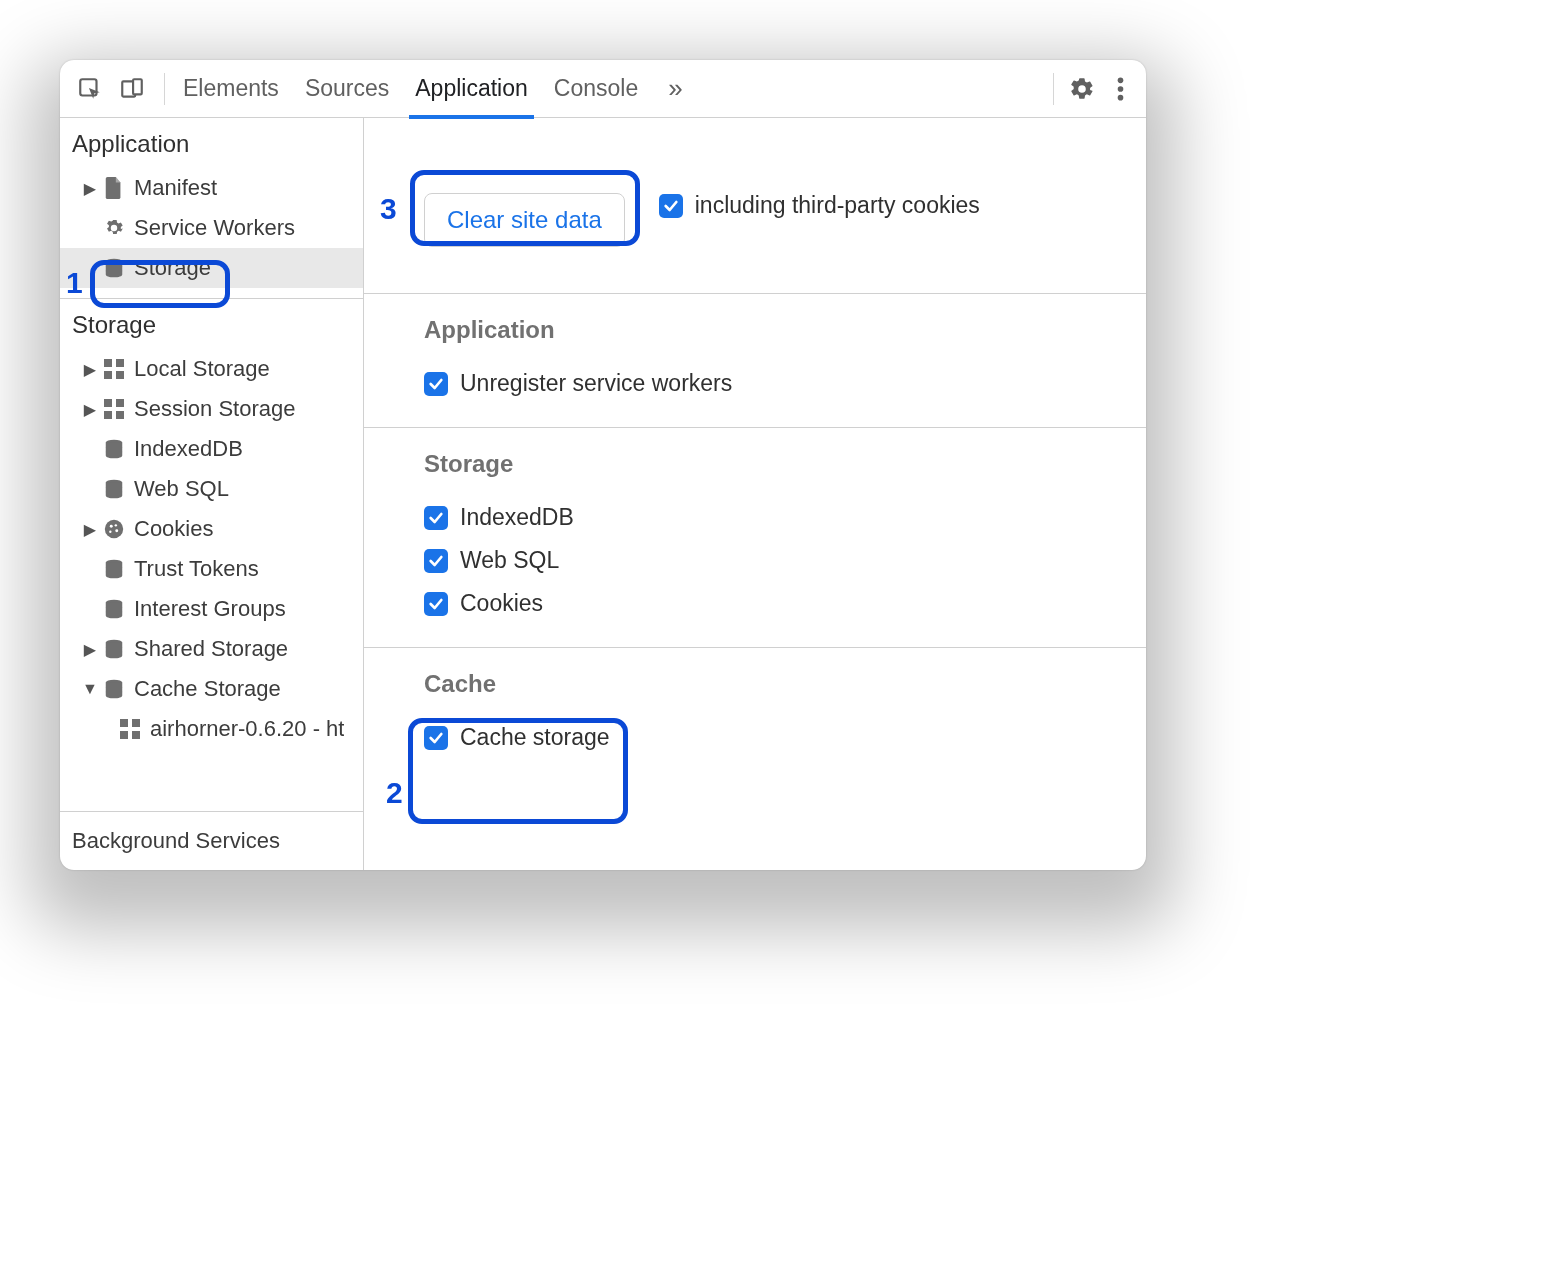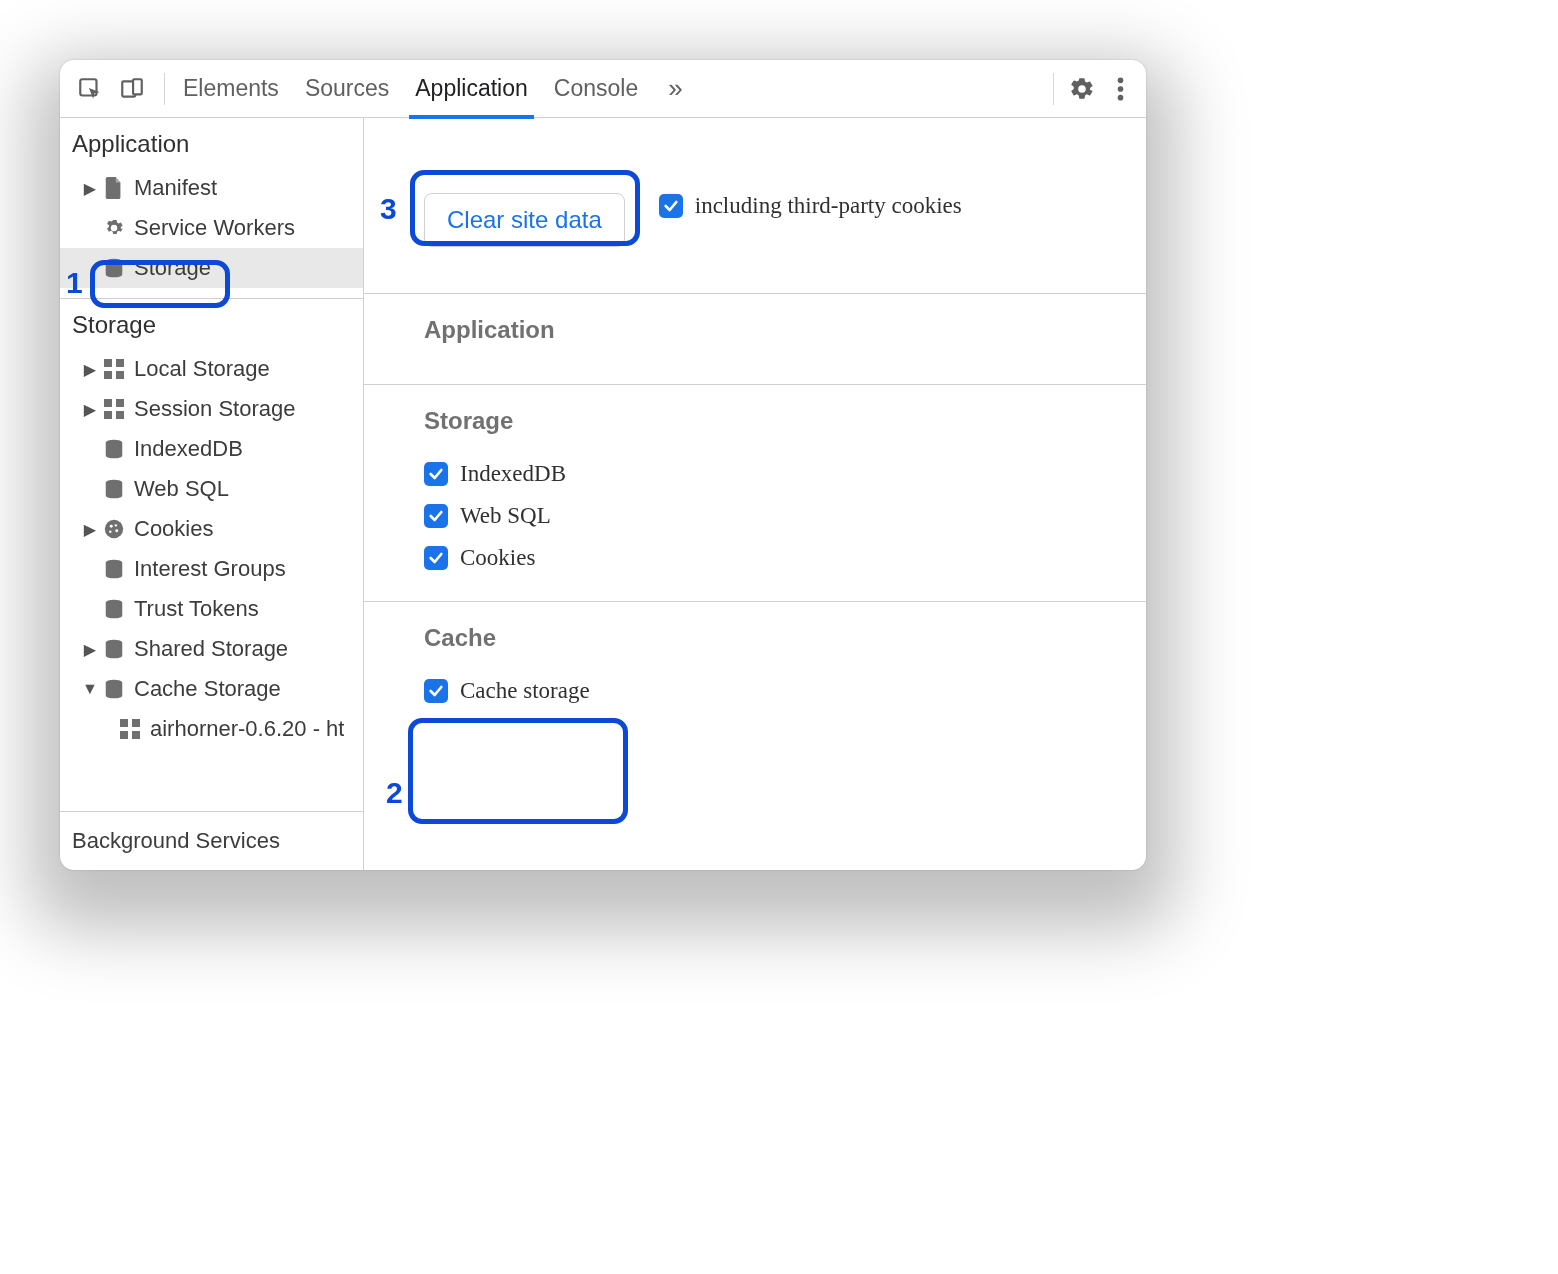--- a/index.html
+++ b/index.html
@@ -112,21 +112,21 @@
     display:flex; align-items:center; gap:34px;
   }
   .btn {
     border:1px solid #d0d0d0; border-radius:8px;
     background:#fff; color:#1a73e8;
     font-size:24px; padding:12px 22px;
     cursor:pointer;
     margin-top:29px;
   }
   .sec-title { color:#717171; font-weight:600; font-size:24px; margin-bottom:18px;}
-  .check-row { display:flex; align-items:center; gap:12px; font-size:23px; color:#303030; padding:8px 0;font-family:Liberation Serif, serif;}
+  .check-row { display:flex; align-items:center; gap:12px; font-size:23px; color:#303030; padding:8px 0;}
   .chk {
     width:24px; height:24px; border-radius:5px; background:#1a73e8;
     display:inline-flex; align-items:center; justify-content:center;
     color:#fff;
   }
 
   
   .annot {
     position:absolute; border:5px solid #0b49d6; border-radius:14px;
     pointer-events:none;
@@ -295,33 +295,33 @@
           <div class="tree-row indent1">
             <span class="disclosure none">▶</span>
             <span class="row-icon">
               <svg width="22" height="22" viewBox="0 0 24 24" fill="#6f6f6f">
                   <ellipse cx="12" cy="5" rx="9" ry="3.2"></ellipse>
                   <path d="M3 5v5c0 1.8 4 3.2 9 3.2s9-1.4 9-3.2V5"></path>
                   <path d="M3 10v5c0 1.8 4 3.2 9 3.2s9-1.4 9-3.2v-5"></path>
                   <path d="M3 15v4c0 1.8 4 3.2 9 3.2s9-1.4 9-3.2v-4"></path>
                 </svg>
             </span>
+            <span class="lbl">Trust Tokens</span>
+          </div>
+          <div class="tree-row indent1">
+            <span class="disclosure none">▶</span>
+            <span class="row-icon">
+              <svg width="22" height="22" viewBox="0 0 24 24" fill="#6f6f6f">
+                  <ellipse cx="12" cy="5" rx="9" ry="3.2"></ellipse>
+                  <path d="M3 5v5c0 1.8 4 3.2 9 3.2s9-1.4 9-3.2V5"></path>
+                  <path d="M3 10v5c0 1.8 4 3.2 9 3.2s9-1.4 9-3.2v-5"></path>
+                  <path d="M3 15v4c0 1.8 4 3.2 9 3.2s9-1.4 9-3.2v-4"></path>
+                </svg>
+            </span>
             <span class="lbl">Interest Groups</span>
-          </div>
-          <div class="tree-row indent1">
-            <span class="disclosure none">▶</span>
-            <span class="row-icon">
-              <svg width="22" height="22" viewBox="0 0 24 24" fill="#6f6f6f">
-                  <ellipse cx="12" cy="5" rx="9" ry="3.2"></ellipse>
-                  <path d="M3 5v5c0 1.8 4 3.2 9 3.2s9-1.4 9-3.2V5"></path>
-                  <path d="M3 10v5c0 1.8 4 3.2 9 3.2s9-1.4 9-3.2v-5"></path>
-                  <path d="M3 15v4c0 1.8 4 3.2 9 3.2s9-1.4 9-3.2v-4"></path>
-                </svg>
-            </span>
-            <span class="lbl">Trust Tokens</span>
           </div>
           <div class="tree-row indent1">
             <span class="disclosure">▶</span>
             <span class="row-icon">
               <svg width="22" height="22" viewBox="0 0 24 24" fill="#6f6f6f">
                   <ellipse cx="12" cy="5" rx="9" ry="3.2"></ellipse>
                   <path d="M3 5v5c0 1.8 4 3.2 9 3.2s9-1.4 9-3.2V5"></path>
                   <path d="M3 10v5c0 1.8 4 3.2 9 3.2s9-1.4 9-3.2v-5"></path>
                   <path d="M3 15v4c0 1.8 4 3.2 9 3.2s9-1.4 9-3.2v-4"></path>
                 </svg>
@@ -366,20 +366,28 @@
               <svg width="16" height="16" viewBox="0 0 24 24" fill="none" stroke="#fff" stroke-width="4" stroke-linecap="round" stroke-linejoin="round">
                   <polyline points="4 12 10 18 20 6"></polyline>
                 </svg>
             </span>
             <span>including third-party cookies</span>
           </div>
         </div>
 
         <div class="section">
           <div class="sec-title">Application</div>
+          <div class="check-row">
+            <span class="chk">
+                <svg width="16" height="16" viewBox="0 0 24 24" fill="none" stroke="#fff" stroke-width="4" stroke-linecap="round" stroke-linejoin="round">
+                  <polyline points="4 12 10 18 20 6"></polyline>
+                </svg>
+              </span>
+            <span>Unregister service workers</span>
+          </div>
         </div>
 
         <div class="section">
           <div class="sec-title">Storage</div>
           <div class="check-row">
             <span class="chk">
                 <svg width="16" height="16" viewBox="0 0 24 24" fill="none" stroke="#fff" stroke-width="4" stroke-linecap="round" stroke-linejoin="round">
                   <polyline points="4 12 10 18 20 6"></polyline>
                 </svg>
               </span>

